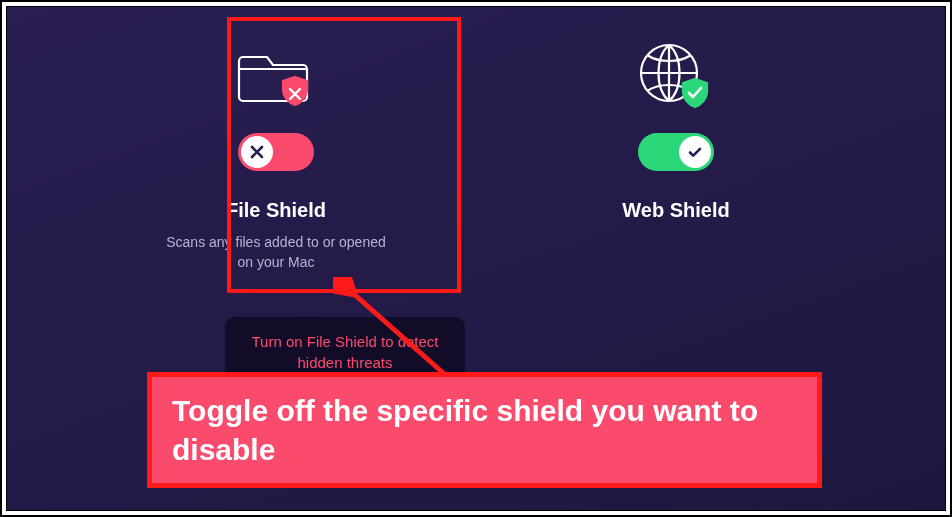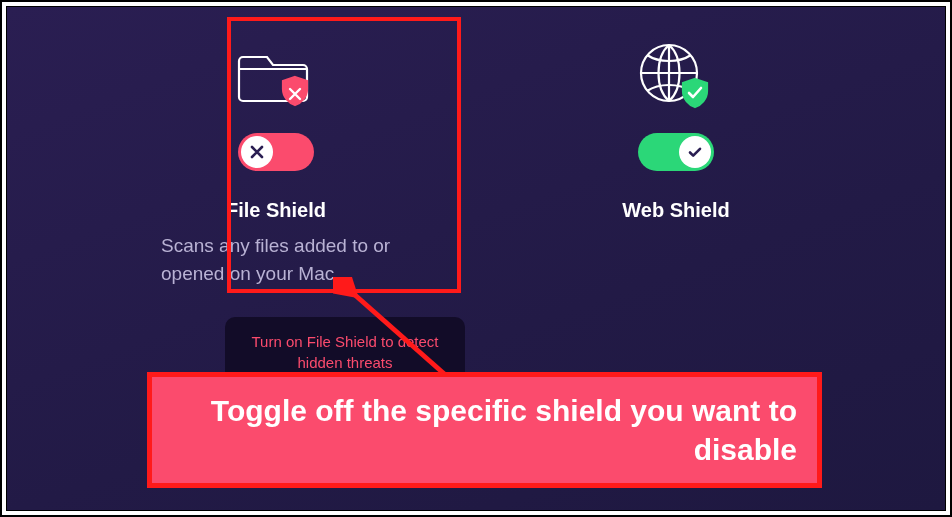--- a/index.html
+++ b/index.html
@@ -21,21 +21,21 @@
     background: linear-gradient(160deg, #2a1e52 0%, #221a46 60%, #1e1840 100%);
   }
   .cards {
     display: flex;
     justify-content: center;
     gap: 160px;
     padding-top: 30px;
   }
   .card {
     width: 240px;
-    text-align: left;
+    text-align: center;
     color: #fff;
     display: flex;
     flex-direction: column;
     align-items: center;
   }
   .icon-wrap {
     height: 80px;
     display: flex;
     align-items: center;
     justify-content: center;
@@ -65,21 +65,21 @@
   .toggle.off .knob { left: 3px; }
   .toggle.on  .knob { right: 3px; }
   .knob svg { display: block; }
   .card-title {
     font-size: 20px;
     font-weight: 700;
     color: #fff;
     margin-bottom: 10px;
   }
   .card-desc {
-    font-size: 19px;
+    font-size: 14px;
     line-height: 1.45;
     color: #b9b2d4;
     max-width: 230px;
   }
   .highlight-box {
     position: absolute;
     border: 4px solid #ff1a1a;
     pointer-events: none;
   }
   .hb-card { left: 220px; top: 10px; width: 234px; height: 276px; }
@@ -97,21 +97,21 @@
     line-height: 1.4;
   }
   .callout {
     position: absolute;
     left: 140px;
     bottom: 22px;
     width: 675px;
     border: 5px solid #ff1a1a;
     background: #fb4b6d;
     color: #fff;
-    text-align: right;
+    text-align: left;
     font-size: 30px;
     font-weight: 700;
     padding: 14px 20px;
     line-height: 1.3;
   }
   .arrow {
     position: absolute;
     left: 326px;
     top: 270px;
     width: 180px;

